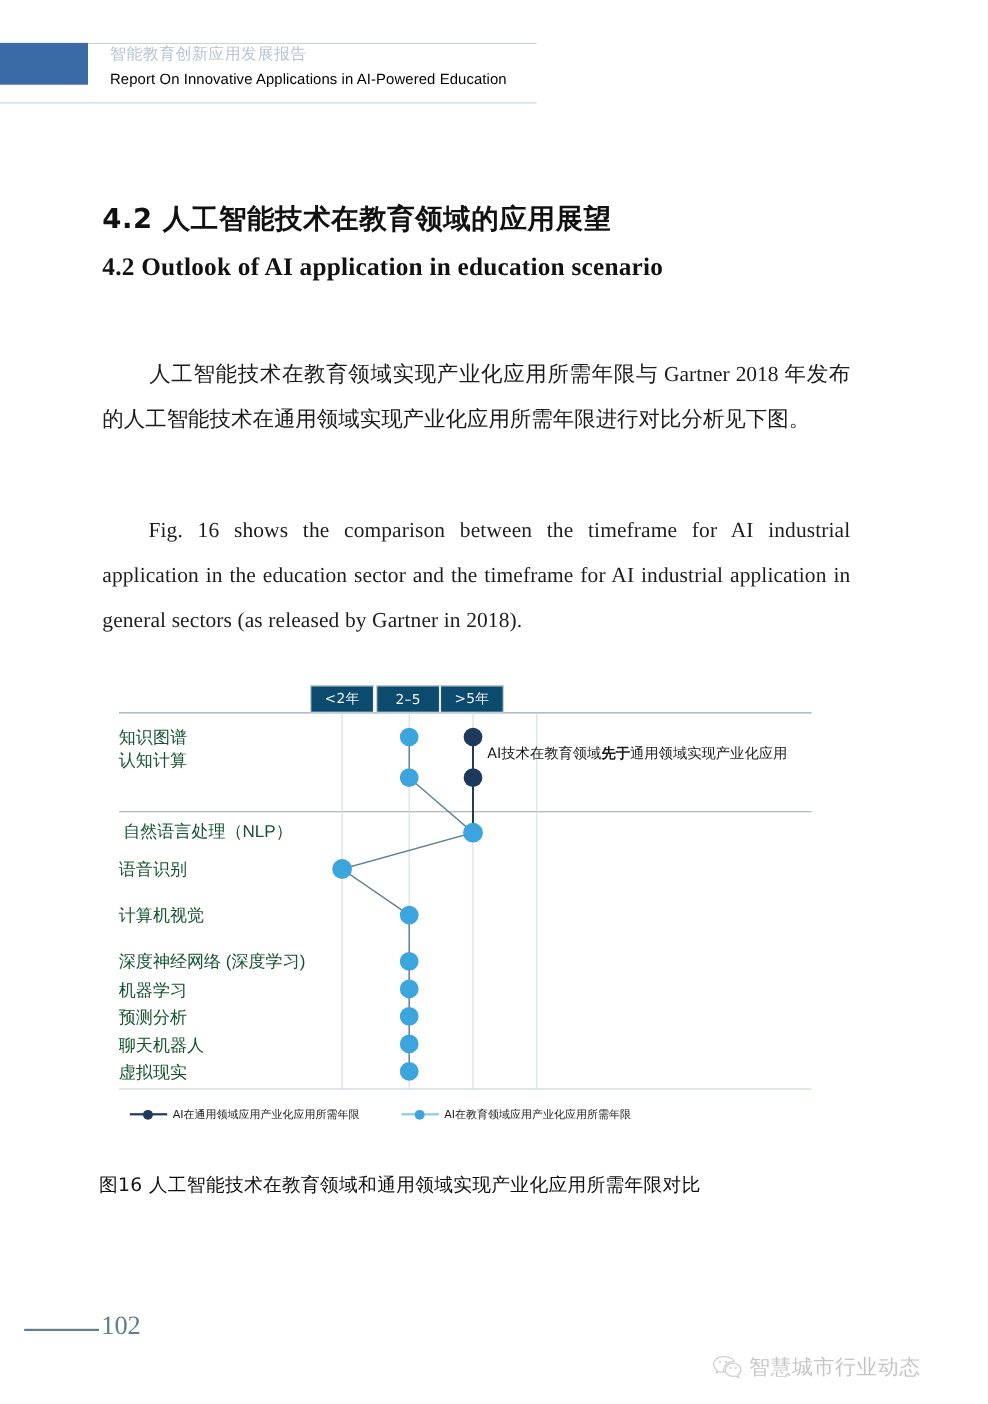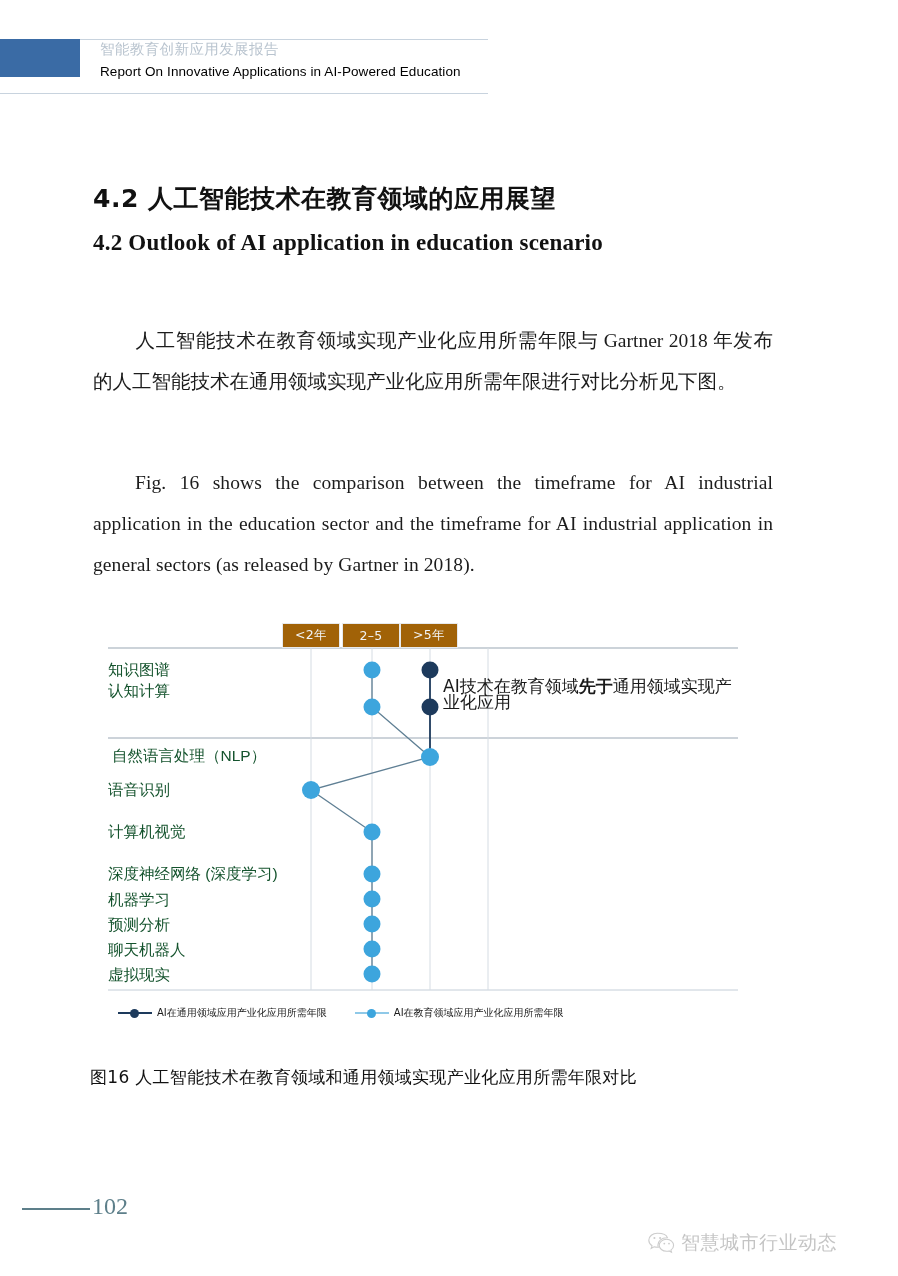--- a/index.html
+++ b/index.html
@@ -33,28 +33,28 @@
         line-height:41px;text-align:justify;text-justify:inter-ideograph;}
   .p1{top:320px;}
   .p2{top:462px;font-family:"Liberation Serif",serif;letter-spacing:.1px;}
   .indent{display:inline-block;width:42px;}
 
   
   .chart{position:absolute;left:108px;top:612px;width:630px;height:412px;}
   .plot{position:absolute;left:0;top:0;width:630px;height:412px;}
   .cat{position:absolute;font-family:Liberation Sans, sans-serif;font-size:15.5px;
        color:#14532d;white-space:nowrap;}
-  .hdrbox{position:absolute;top:11px;width:58px;height:25px;background:#a16207;
+  .hdrbox{position:absolute;top:11px;width:58px;height:25px;background:#0c4a6e;
           border:1px solid #e7e9ec;box-sizing:border-box;
           font-family:"DejaVu Sans",sans-serif;font-size:12.5px;color:#f2f4f6;
           display:flex;align-items:center;justify-content:center;letter-spacing:.3px;}
-  .note{position:absolute;font-family:"DejaVu Sans",sans-serif;font-size:17px;
+  .note{position:absolute;font-family:"DejaVu Sans",sans-serif;font-size:13px;
         color:#1a1a1a;line-height:16px;width:300px;}
   .note b{font-weight:bold;}
-  .legend{position:absolute;left:10px;top:394px;display:flex;gap:28px;align-items:center;}
+  .legend{position:absolute;left:10px;top:394px;display:flex;gap:38px;align-items:center;}
   .lg{display:flex;align-items:center;gap:5px;font-family:"DejaVu Sans",sans-serif;
       font-size:10px;color:#1a1a1a;white-space:nowrap;}
   .lg .swatch{position:relative;width:34px;height:10px;}
   .lg .swatch i{position:absolute;left:0;top:4px;width:34px;height:1.6px;display:block;}
   .lg .swatch u{position:absolute;left:12px;top:1px;width:9px;height:9px;border-radius:50%;display:block;}
 
   
   .cap{position:absolute;left:0;top:1066px;width:727px;text-align:center;
        font-family:"DejaVu Sans",sans-serif;font-size:17px;color:#111;letter-spacing:.3px;}
 

